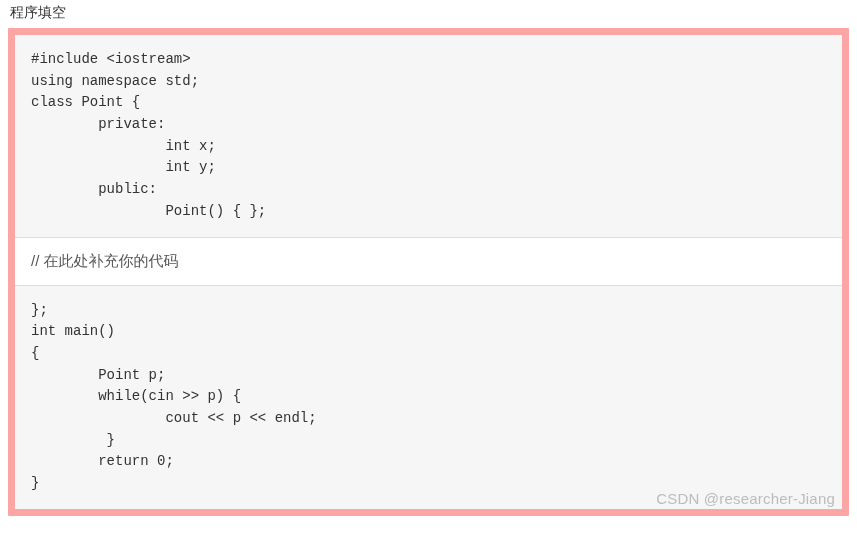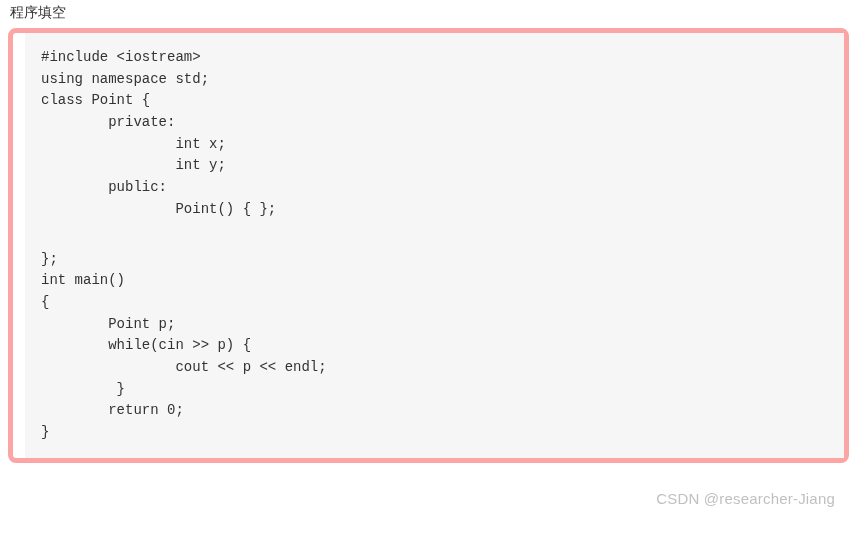--- a/index.html
+++ b/index.html
@@ -11,23 +11,22 @@
     color: #333;
     width: 857px;
   }
   .page-title {
     font-size: 14px;
     color: #333;
     margin-bottom: 6px;
     padding-left: 2px;
   }
   .code-container {
-    border: 5px solid #fca5a5;
-    border-radius: 8px;
-    padding-left: 12px;
+    border: 7px solid #fca5a5;
+    border-radius: 1px;
   }
   .code-block {
     background: #f6f6f6;
     padding: 14px 16px;
     font-family: "Courier New", Consolas, monospace;
     font-size: 14px;
     line-height: 1.55;
     color: #333;
     white-space: pre;
   }
@@ -58,20 +57,21 @@
 
 <div class="code-container">
   <div class="code-block">#include &lt;iostream&gt;
 using namespace std;
 class Point {
         private:
                 int x;
                 int y;
         public:
                 Point() { };</div>
+  <div class="comment-block">// 在此处补充你的代码</div>
   <div class="code-block">};
 int main()
 {
         Point p;
         while(cin &gt;&gt; p) {
                 cout &lt;&lt; p &lt;&lt; endl;
          }
         return 0;
 }</div>
 </div>

